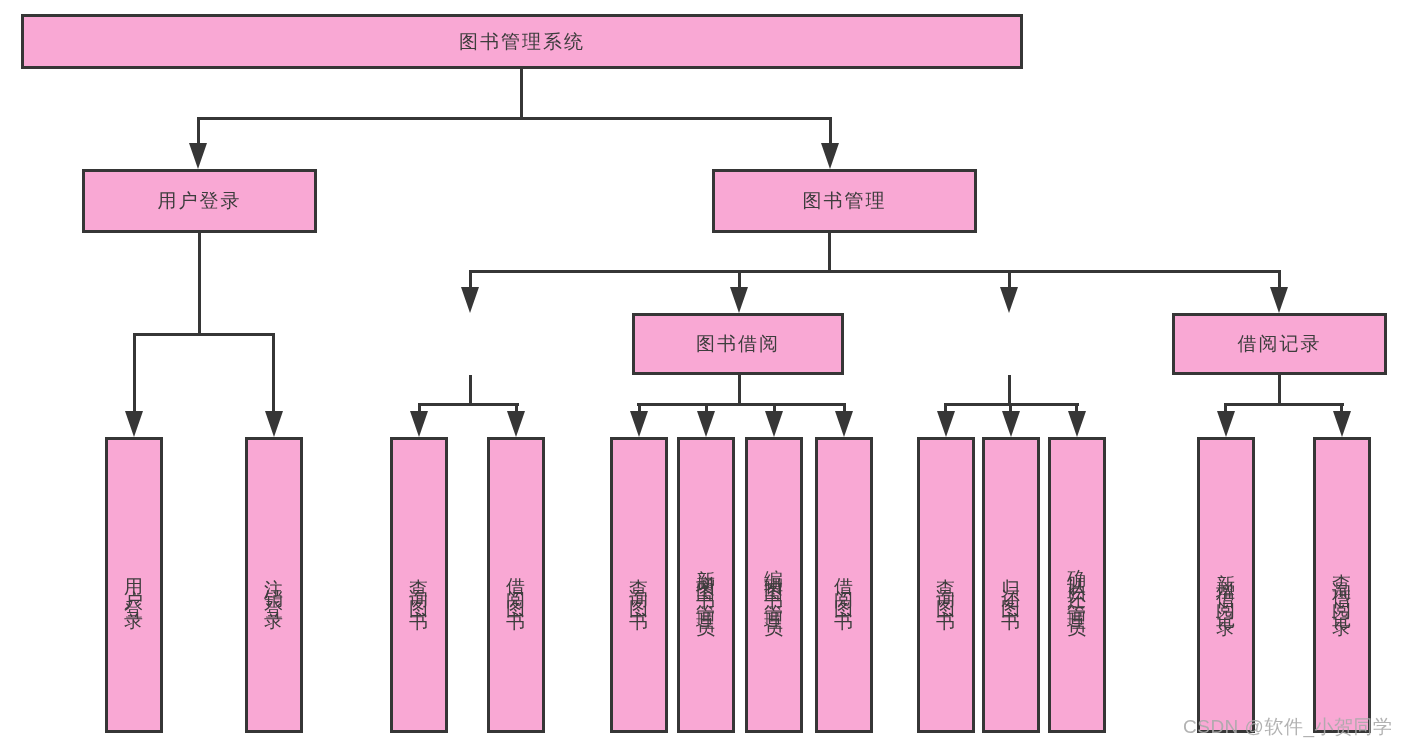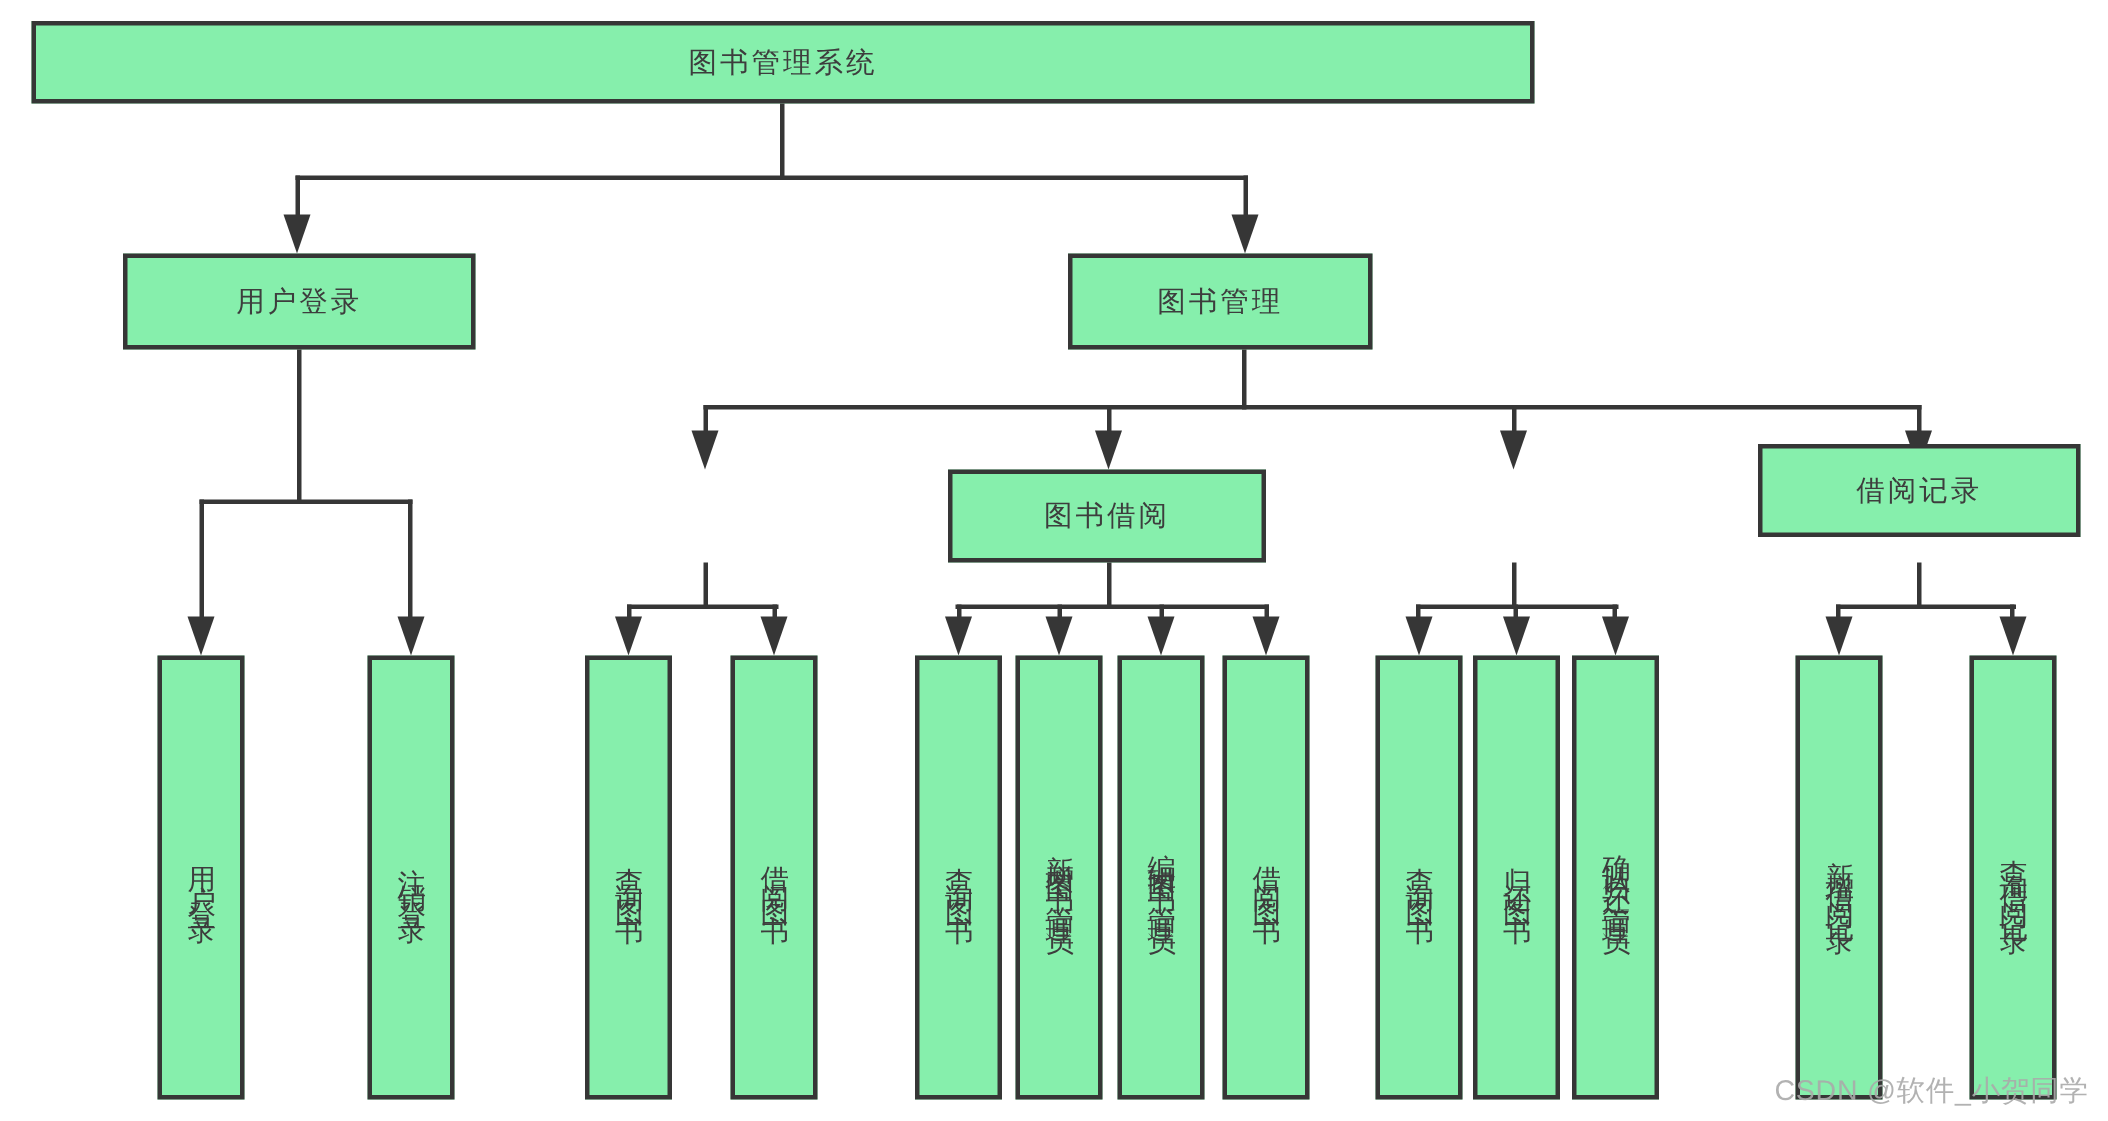--- a/index.html
+++ b/index.html
@@ -7,21 +7,21 @@
     position:relative;
     width:1405px; height:747px;
     background:#ffffff;
     font-family:"Liberation Sans","DejaVu Sans",sans-serif;
     overflow:hidden;
   }
   .box {
     position:absolute;
     box-sizing:border-box;
     border:3px solid #363636;
-    background:#86efac;
+    background:#f9a8d4;
     display:flex;
     align-items:center;
     justify-content:center;
     color:#3d3d3d;
   }
   .hbox { font-size:19px; letter-spacing:2px; }
   .vbox { font-size:19px; }
   .vt {
     writing-mode:vertical-lr;
     text-orientation:mixed;
@@ -62,21 +62,21 @@
   <div class="vl" style="left:520px; top:69px; height:50px;"></div>
   <div class="hl" style="left:197px; top:117px; width:635px;"></div>
   <div class="vl" style="left:197px; top:117px; height:30px;"></div>
   <div class="vl" style="left:829px; top:117px; height:30px;"></div>
   <div class="ah" style="left:189px; top:143px;"></div>
   <div class="ah" style="left:821px; top:143px;"></div>
 
   <div class="box hbox" style="left:82px; top:169px; width:235px; height:64px;">
     <span>用户登录</span>
   </div>
-  <div class="box hbox" style="left:712px; top:169px; width:203px; height:64px;">
+  <div class="box hbox" style="left:712px; top:169px; width:265px; height:64px;">
     <span>图书管理</span>
   </div>
 
   <div class="vl" style="left:198px; top:233px; height:102px;"></div>
   <div class="hl" style="left:133px; top:333px; width:142px;"></div>
   <div class="vl" style="left:133px; top:333px; height:82px;"></div>
   <div class="vl" style="left:272px; top:333px; height:82px;"></div>
   <div class="ah" style="left:125px; top:411px;"></div>
   <div class="ah" style="left:265px; top:411px;"></div>
 
@@ -87,21 +87,21 @@
   <div class="vl" style="left:1008px; top:270px; height:20px;"></div>
   <div class="vl" style="left:1278px; top:270px; height:20px;"></div>
   <div class="ah" style="left:461px; top:287px;"></div>
   <div class="ah" style="left:730px; top:287px;"></div>
   <div class="ah" style="left:1000px; top:287px;"></div>
   <div class="ah" style="left:1270px; top:287px;"></div>
 
   <div class="box hbox" style="left:632px; top:313px; width:212px; height:62px;">
     <span>图书借阅</span>
   </div>
-  <div class="box hbox" style="left:1172px; top:296px; width:215px; height:62px;">
+  <div class="box hbox" style="left:1172px; top:313px; width:215px; height:62px;">
     <span>借阅记录</span>
   </div>
 
   <div class="vl" style="left:469px; top:375px; height:30px;"></div>
   <div class="hl" style="left:418px; top:403px; width:101px;"></div>
   <div class="vl" style="left:418px; top:403px; height:12px;"></div>
   <div class="vl" style="left:515px; top:403px; height:12px;"></div>
   <div class="ah" style="left:410px; top:411px;"></div>
   <div class="ah" style="left:507px; top:411px;"></div>
 

